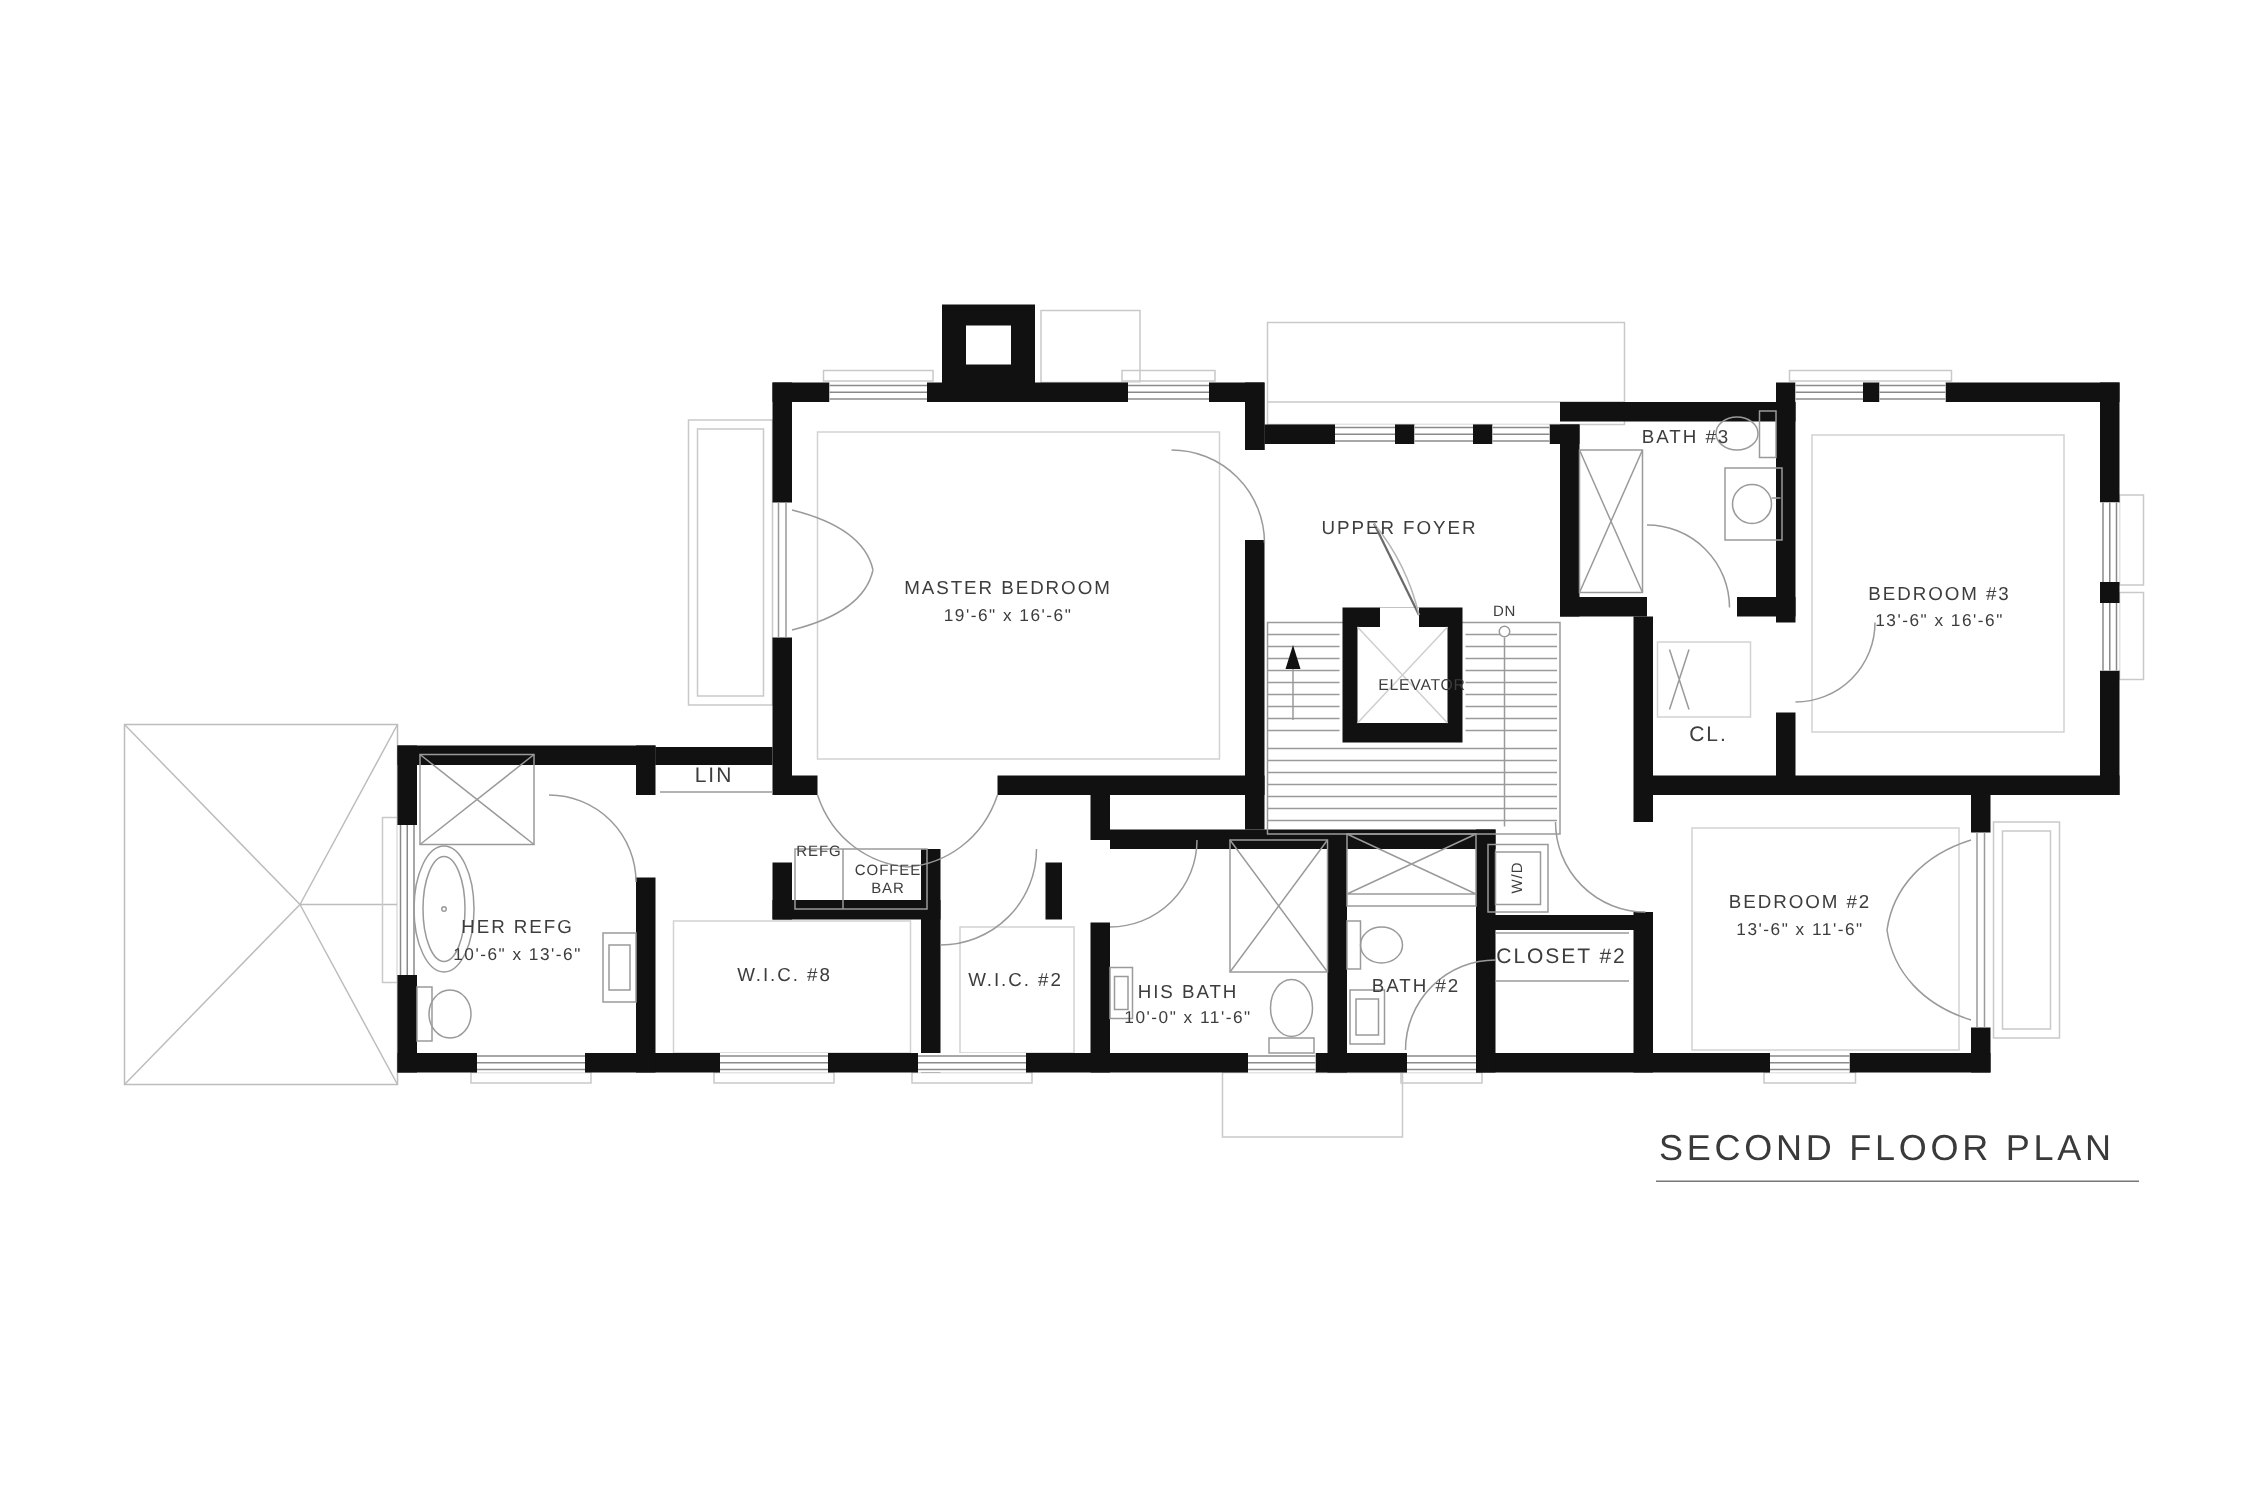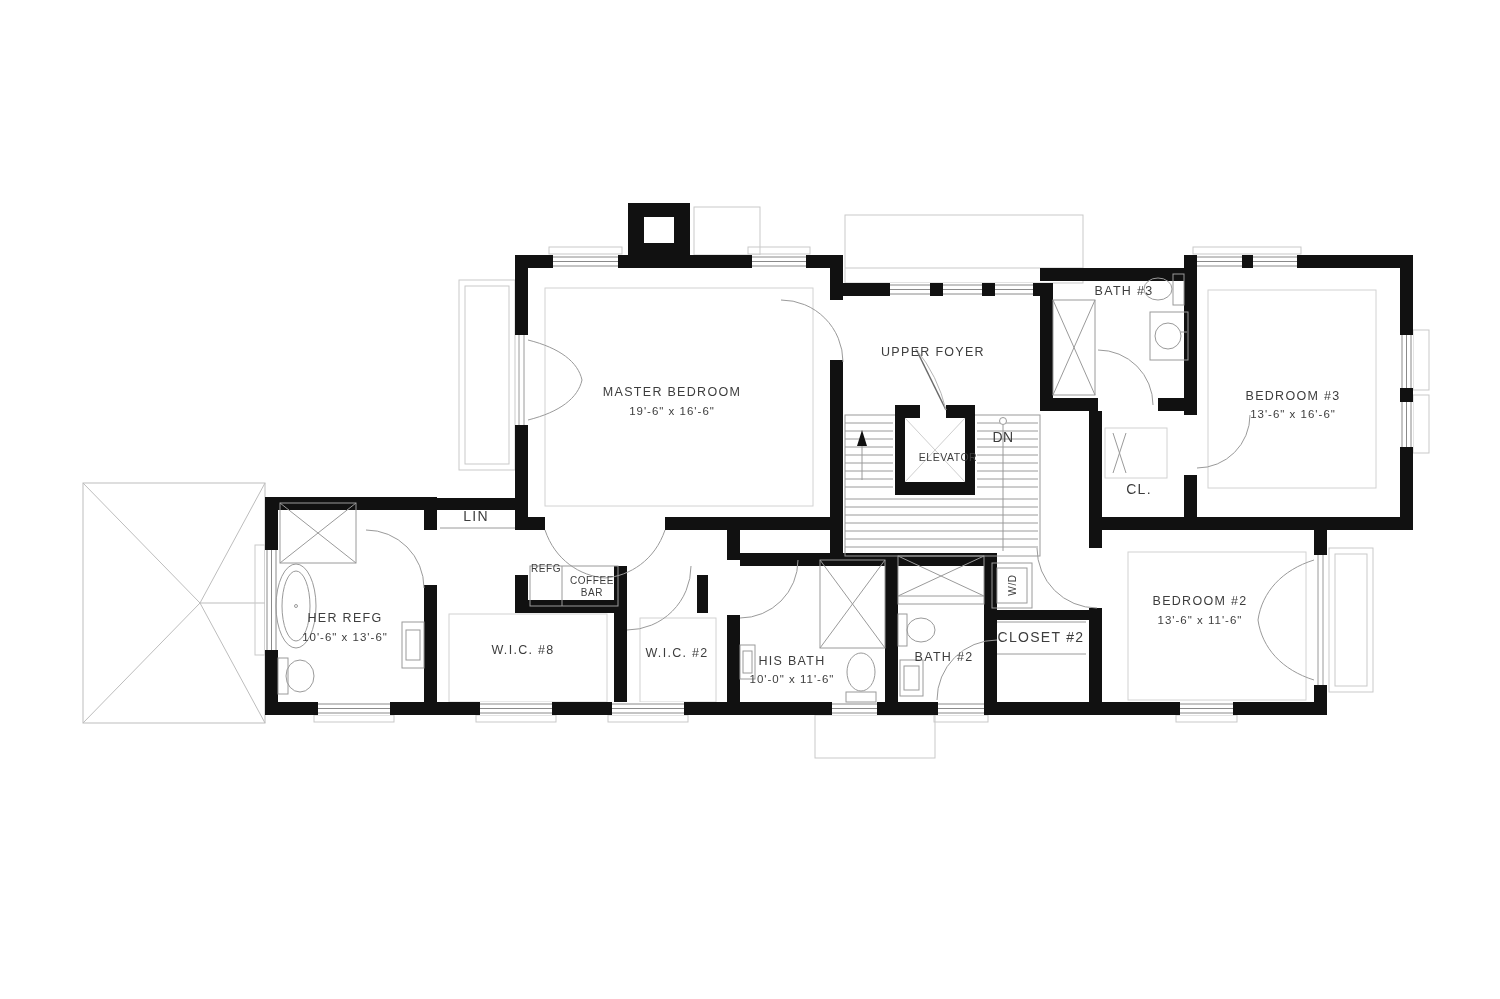--- a/index.html
+++ b/index.html
@@ -7,21 +7,21 @@
         font-family:"Liberation Sans",sans-serif;}
   .plan svg{position:absolute;left:0;top:0;}
   .lbl{position:absolute;transform:translate(-50%,-50%);color:#3d3d3d;font-size:12.5px;
        letter-spacing:1.3px;white-space:nowrap;text-align:center;}
   .dim{font-size:11.5px;letter-spacing:1px;}
   .sm{font-size:14px;}
   .xs{font-size:10px;letter-spacing:0.6px;}
   .wrap{white-space:normal;width:58px;line-height:1.2;text-align:center;}
   .rot{transform:translate(-50%,-50%) rotate(-90deg);}
   .elev{font-size:10.5px;letter-spacing:0.5px;padding-left:26px;}
-  .dn{font-size:14px;letter-spacing:0.5px;margin-top:29px;}
+  .dn{font-size:10px;letter-spacing:0.5px;}
   .title{position:absolute;left:1104px;top:752px;color:#3a3a3a;font-size:24px;
          letter-spacing:2.5px;border-bottom:1.5px solid #777;padding:0 16px 7px 2px;
          white-space:nowrap;}
 </style>
 </head>
 <body>
 
 <div class="plan">
 
 <svg width="1500" height="999" viewBox="0 0 1500 999">
@@ -301,13 +301,14 @@
 
   <div class="lbl" style="left:792px;top:661px">HIS BATH</div>
   <div class="lbl dim" style="left:792px;top:679px">10'-0" x 11'-6"</div>
   <div class="lbl" style="left:944px;top:657px">BATH #2</div>
   <div class="lbl xs rot" style="left:1012px;top:585px">W/D</div>
   <div class="lbl sm" style="left:1041px;top:637px">CLOSET #2</div>
 
   <div class="lbl" style="left:1200px;top:601px">BEDROOM #2</div>
   <div class="lbl dim" style="left:1200px;top:620px">13'-6" x 11'-6"</div>
 
+  <div class="title">SECOND FLOOR PLAN</div>
 </div>
 
 </body></html>

